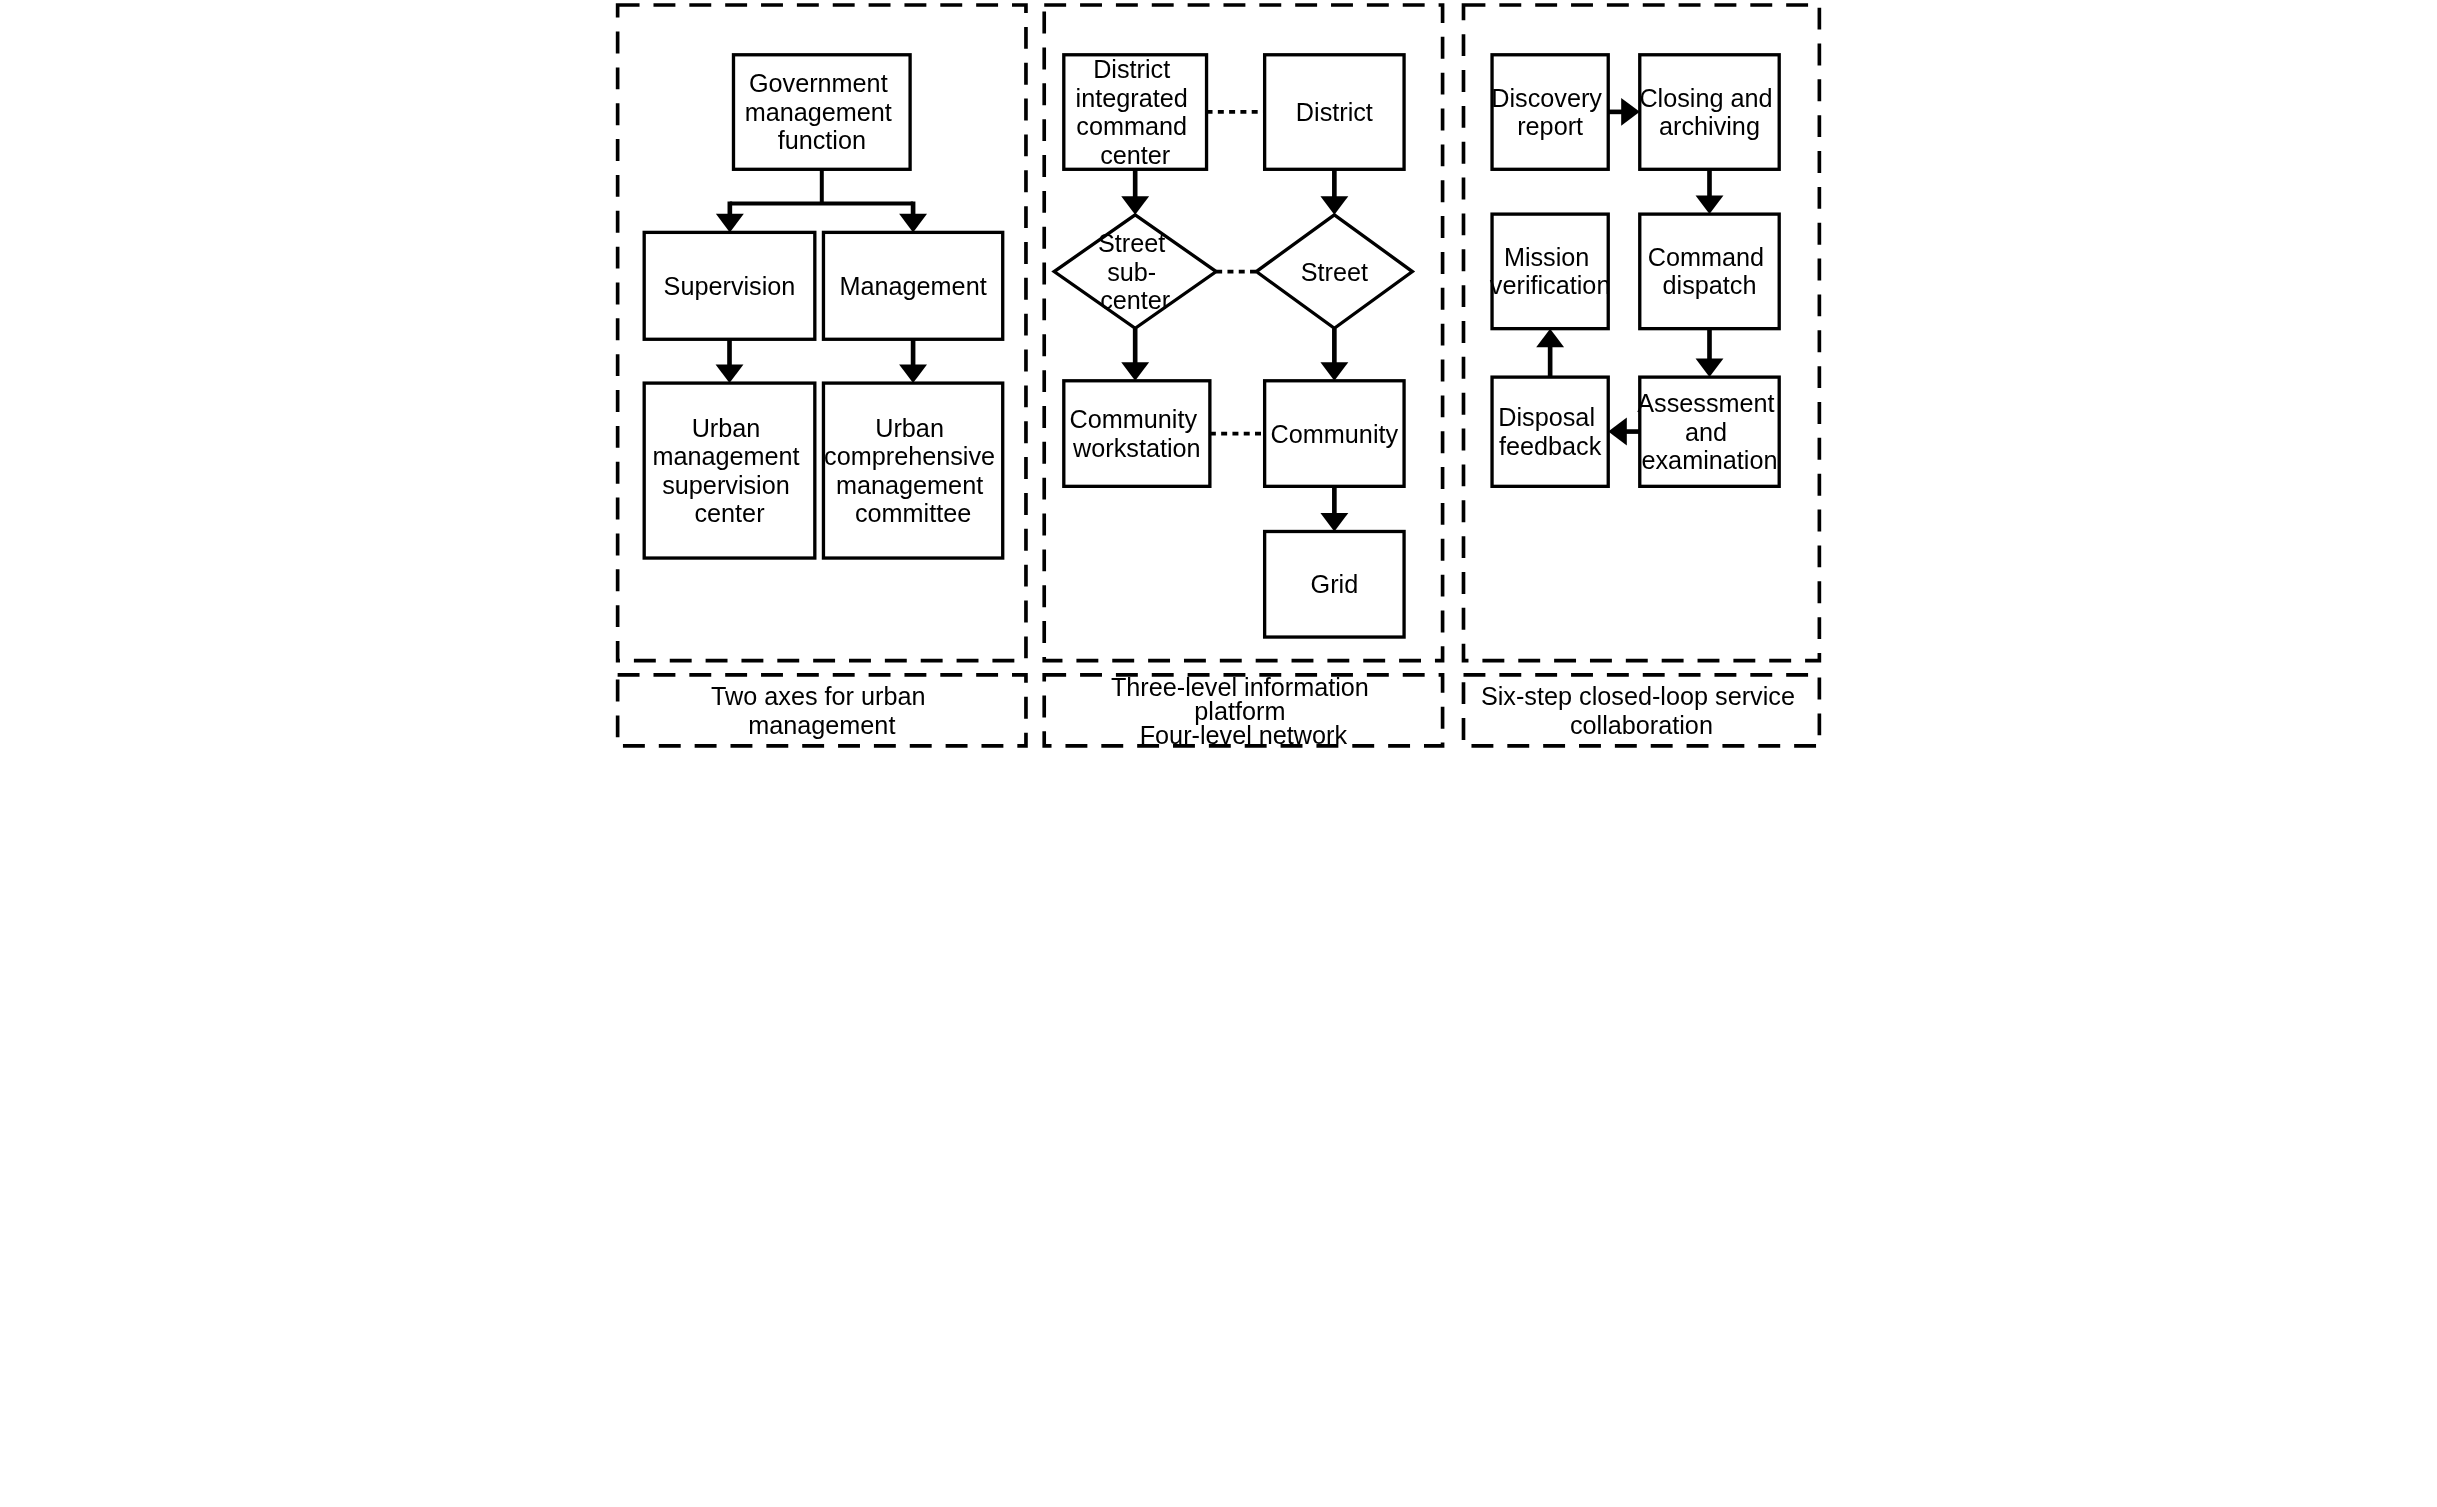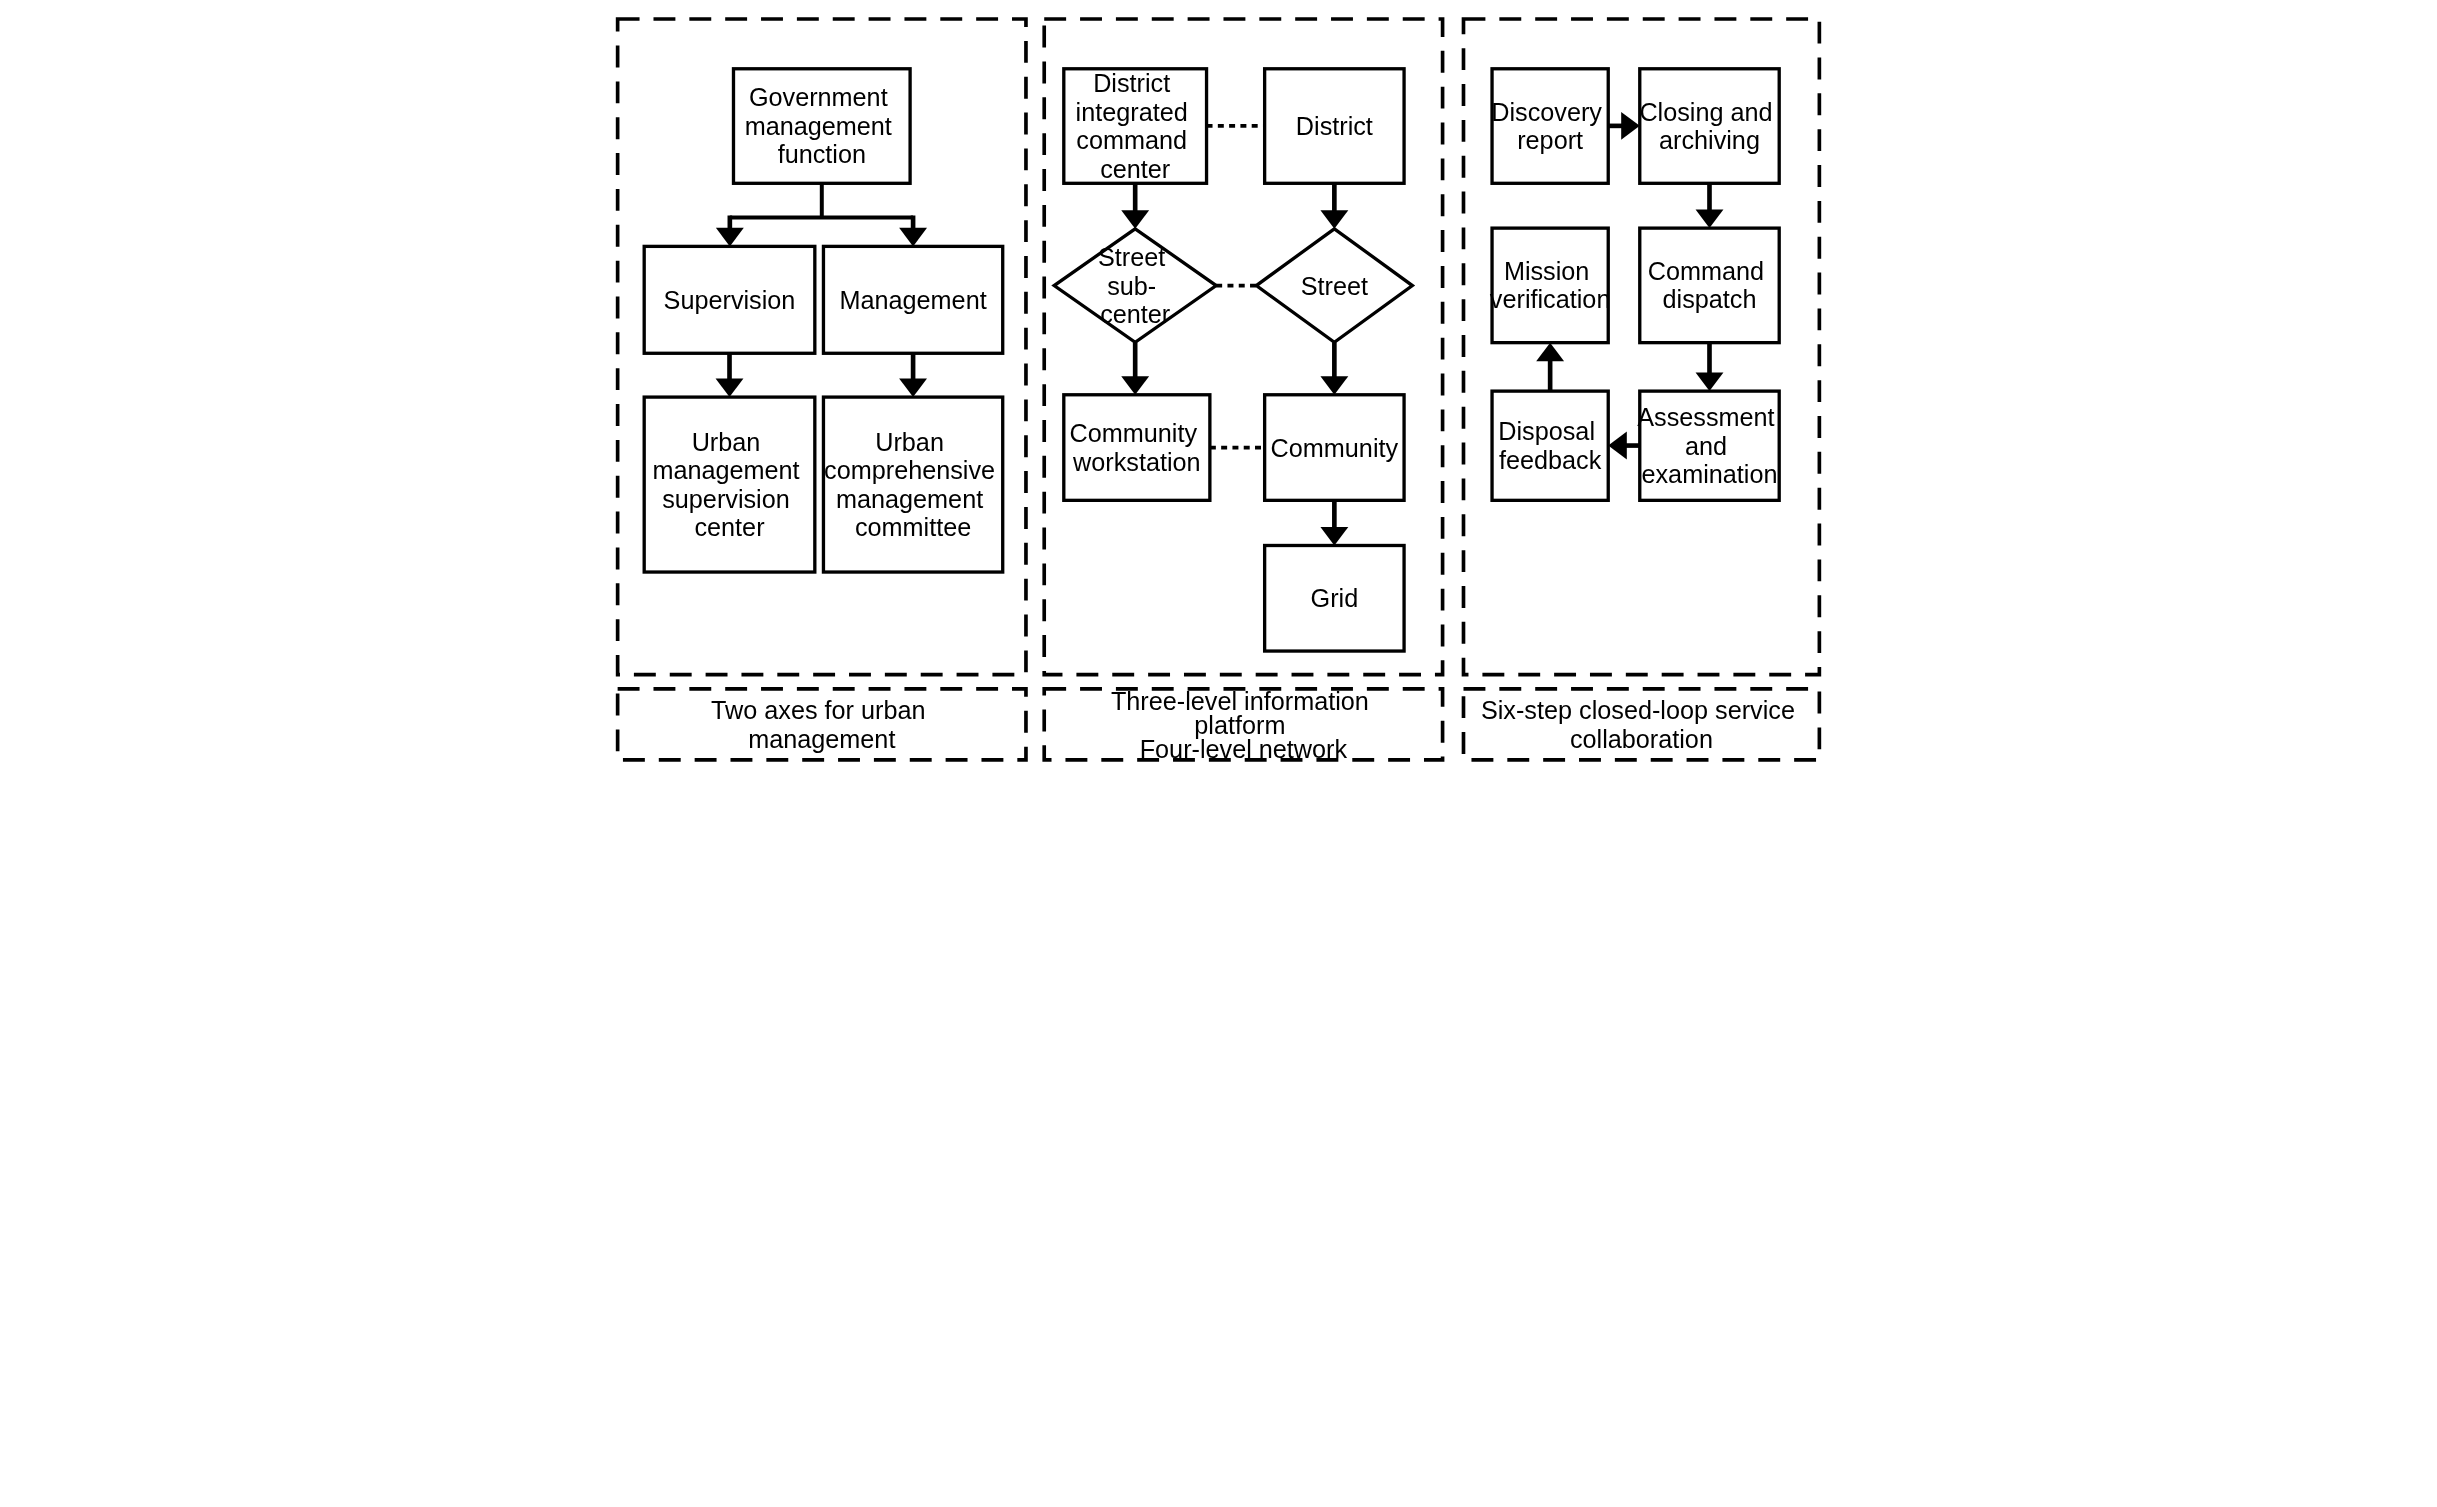--- a/index.html
+++ b/index.html
@@ -1,16 +1,16 @@
 <!DOCTYPE html>
 <html style="font-size:10.6px"><head>
 <meta charset="utf-8">
 <style>
   html, body { margin: 0; padding: 0; background: #ffffff; }
-  .stage { width: 100%; max-width: 1219px; margin: 14px auto; }
+  .stage { width: 100%; max-width: 1219px; margin: 0 auto; }
   svg { display: block; width: 100%; height: auto; background: #ffffff; }
   .panel   { fill: none; stroke: #000; stroke-width: 11; stroke-dasharray: 66 42; }
   .node    { fill: #fff; stroke: #000; stroke-width: 10; }
   .branch  { stroke: #000; stroke-width: 12; fill: none; }
   .shaft   { stroke: #000; stroke-width: 14; fill: none; }
   .head    { fill: #000; stroke: none; }
   .dotted  { stroke: #000; stroke-width: 11; fill: none; stroke-dasharray: 18 16; }
   .t       { font-family: "Liberation Sans", "DejaVu Sans", sans-serif;
              font-size: 76px; fill: #000; text-anchor: middle; }
   .t tspan { dominant-baseline: central; }

